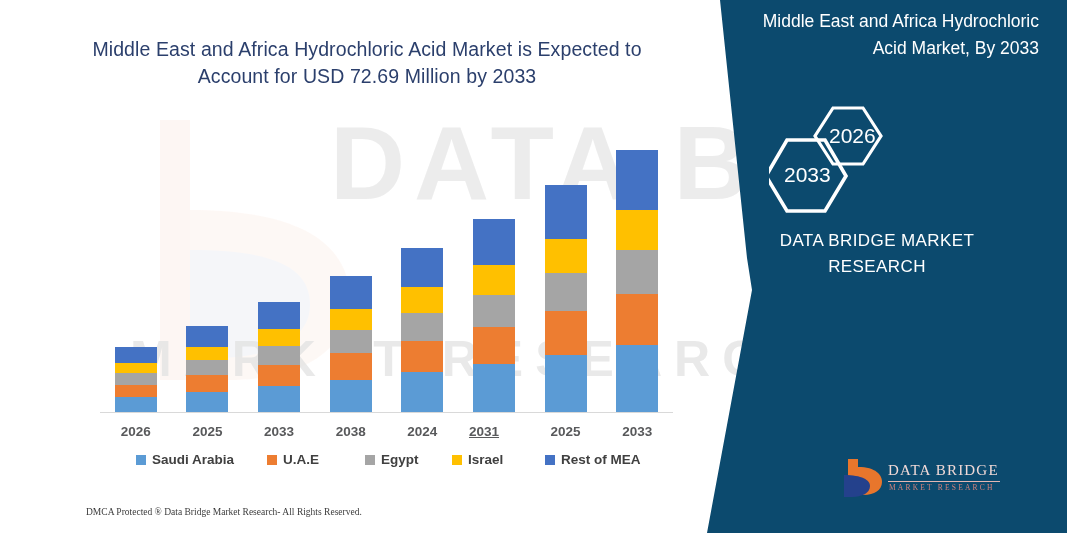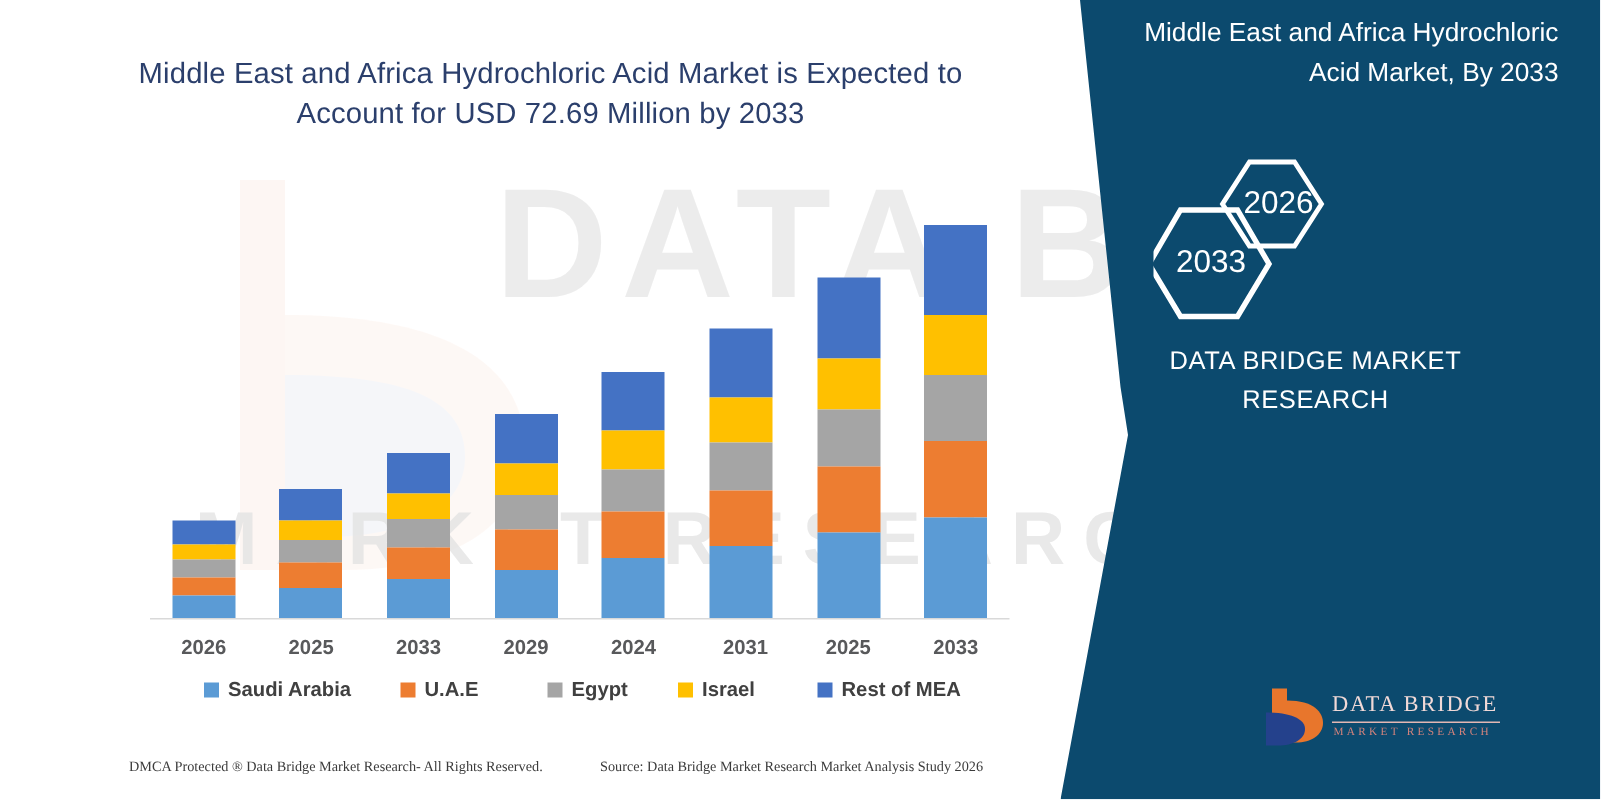--- a/index.html
+++ b/index.html
@@ -216,23 +216,23 @@
         <div class="seg" style="background: rgb(165, 165, 165); flex: 12.1 0 0px;"></div>
         <div class="seg" style="background: rgb(237, 125, 49); flex: 14.2 0 0px;"></div>
         <div class="seg" style="background: rgb(91, 155, 213); flex: 18.6 0 0px;"></div>
       </div>
     </div>
 
   <div id="x-labels">
       <div class="x-label" style="left: 0.8125px;">2026</div>
       <div class="x-label" style="left: 72.4375px;">2025</div>
       <div class="x-label" style="left: 144.062px;">2033</div>
-      <div class="x-label" style="left: 215.688px;">2029</div>
+      <div class="x-label" style="left: 215.688px;">2038</div>
       <div class="x-label" style="left: 287.312px;">2024</div>
-      <div class="x-label" style="left: 362px;">2031</div>
+      <div class="x-label" style="left: 349px; text-decoration: underline;">2031</div>
       <div class="x-label" style="left: 430.562px;">2025</div>
       <div class="x-label" style="left: 502.188px;">2033</div>
     </div>
 
   <div id="footer-left">DMCA Protected ® Data Bridge Market Research- All Rights Reserved.</div>
 
   <div id="legend">
       <div class="legend-item" style="left: 36px;">
         <span class="legend-swatch" style="background: rgb(91, 155, 213);"></span>
         <span>Saudi Arabia</span>
@@ -247,21 +247,20 @@
       </div>
       <div class="legend-item" style="left: 352px;">
         <span class="legend-swatch" style="background: rgb(255, 192, 0);"></span>
         <span>Israel</span>
       </div>
       <div class="legend-item" style="left: 445px;">
         <span class="legend-swatch" style="background: rgb(68, 114, 196);"></span>
         <span>Rest of MEA</span>
       </div>
     </div>
-  <div id="footer-right">Source: Data Bridge Market Research  Market Analysis Study 2026</div>
 </div>
 
 <div id="right-panel">
 
   <div id="panel-title">Middle East and Africa Hydrochloric Acid Market, By 2033</div>
 
   <div id="hexes">
     <svg width="180" height="120" viewBox="0 0 180 120">
       <polygon points="64,10 94,10 112,38 94,66 64,66 46,38" fill="none" stroke="#ffffff" stroke-width="3.2"></polygon>
       <polygon points="18,42 56,42 77,78 56,113 18,113 -3,78" fill="none" stroke="#ffffff" stroke-width="3.6"></polygon>

